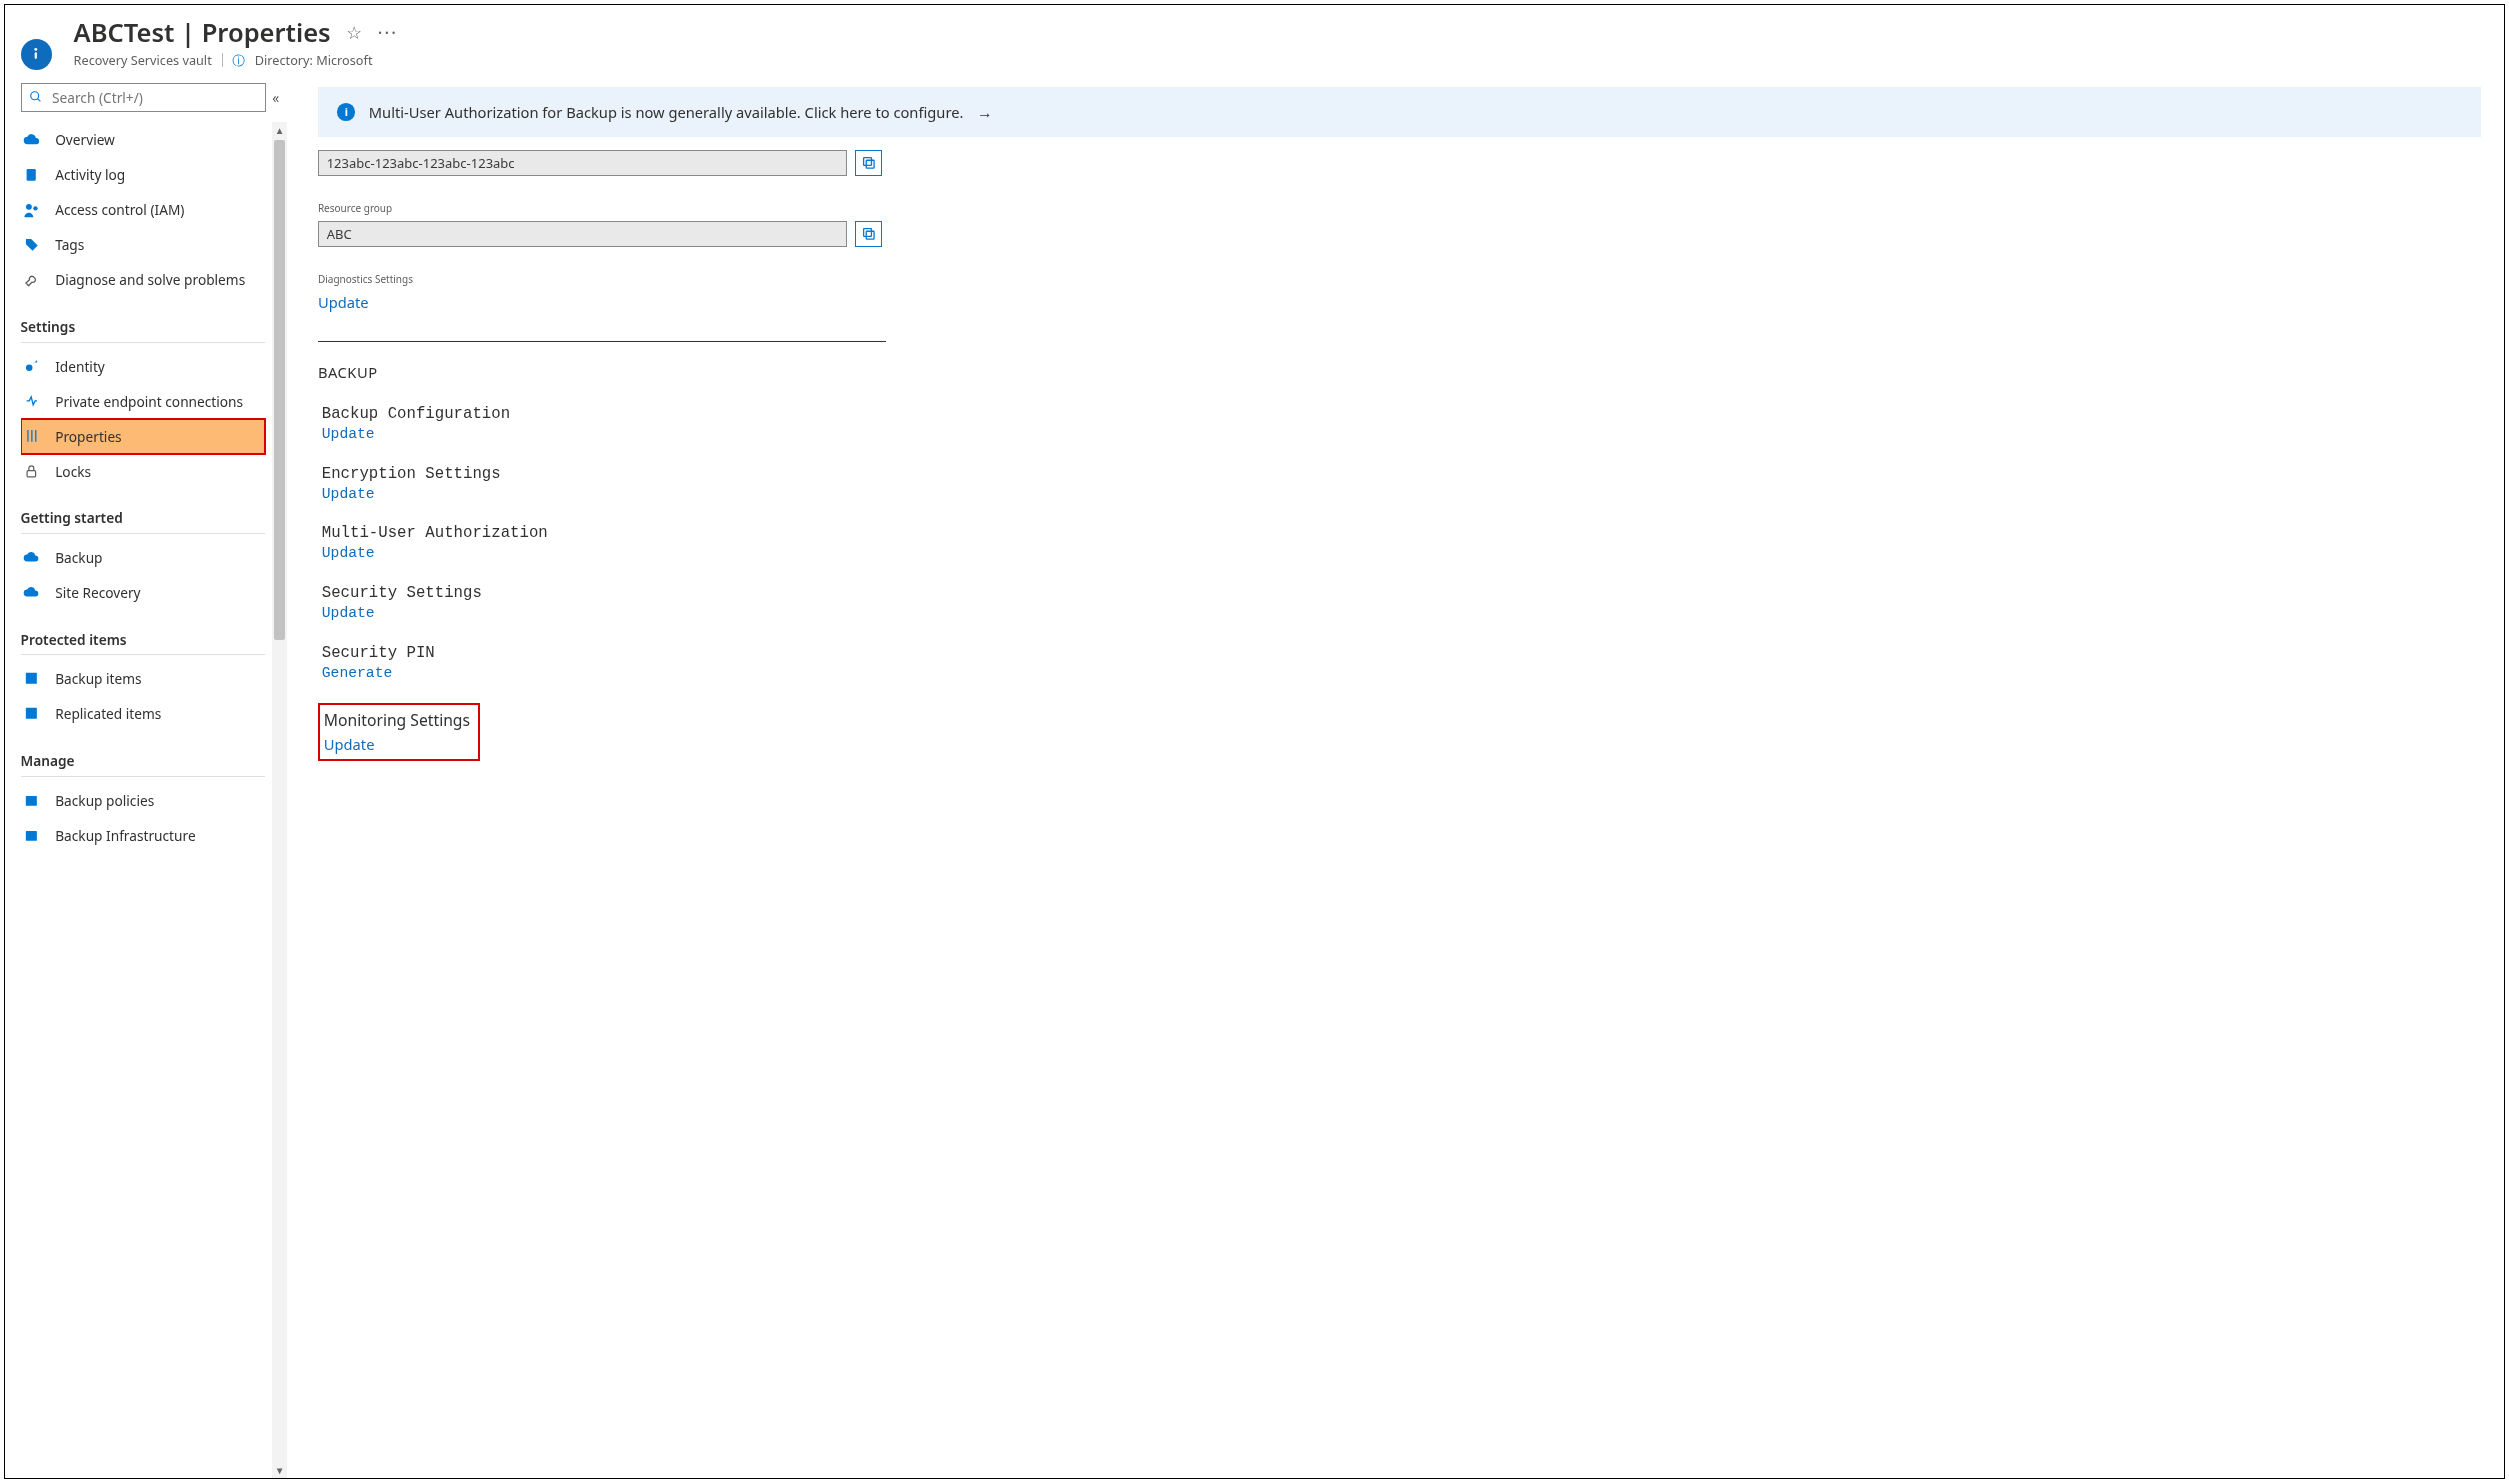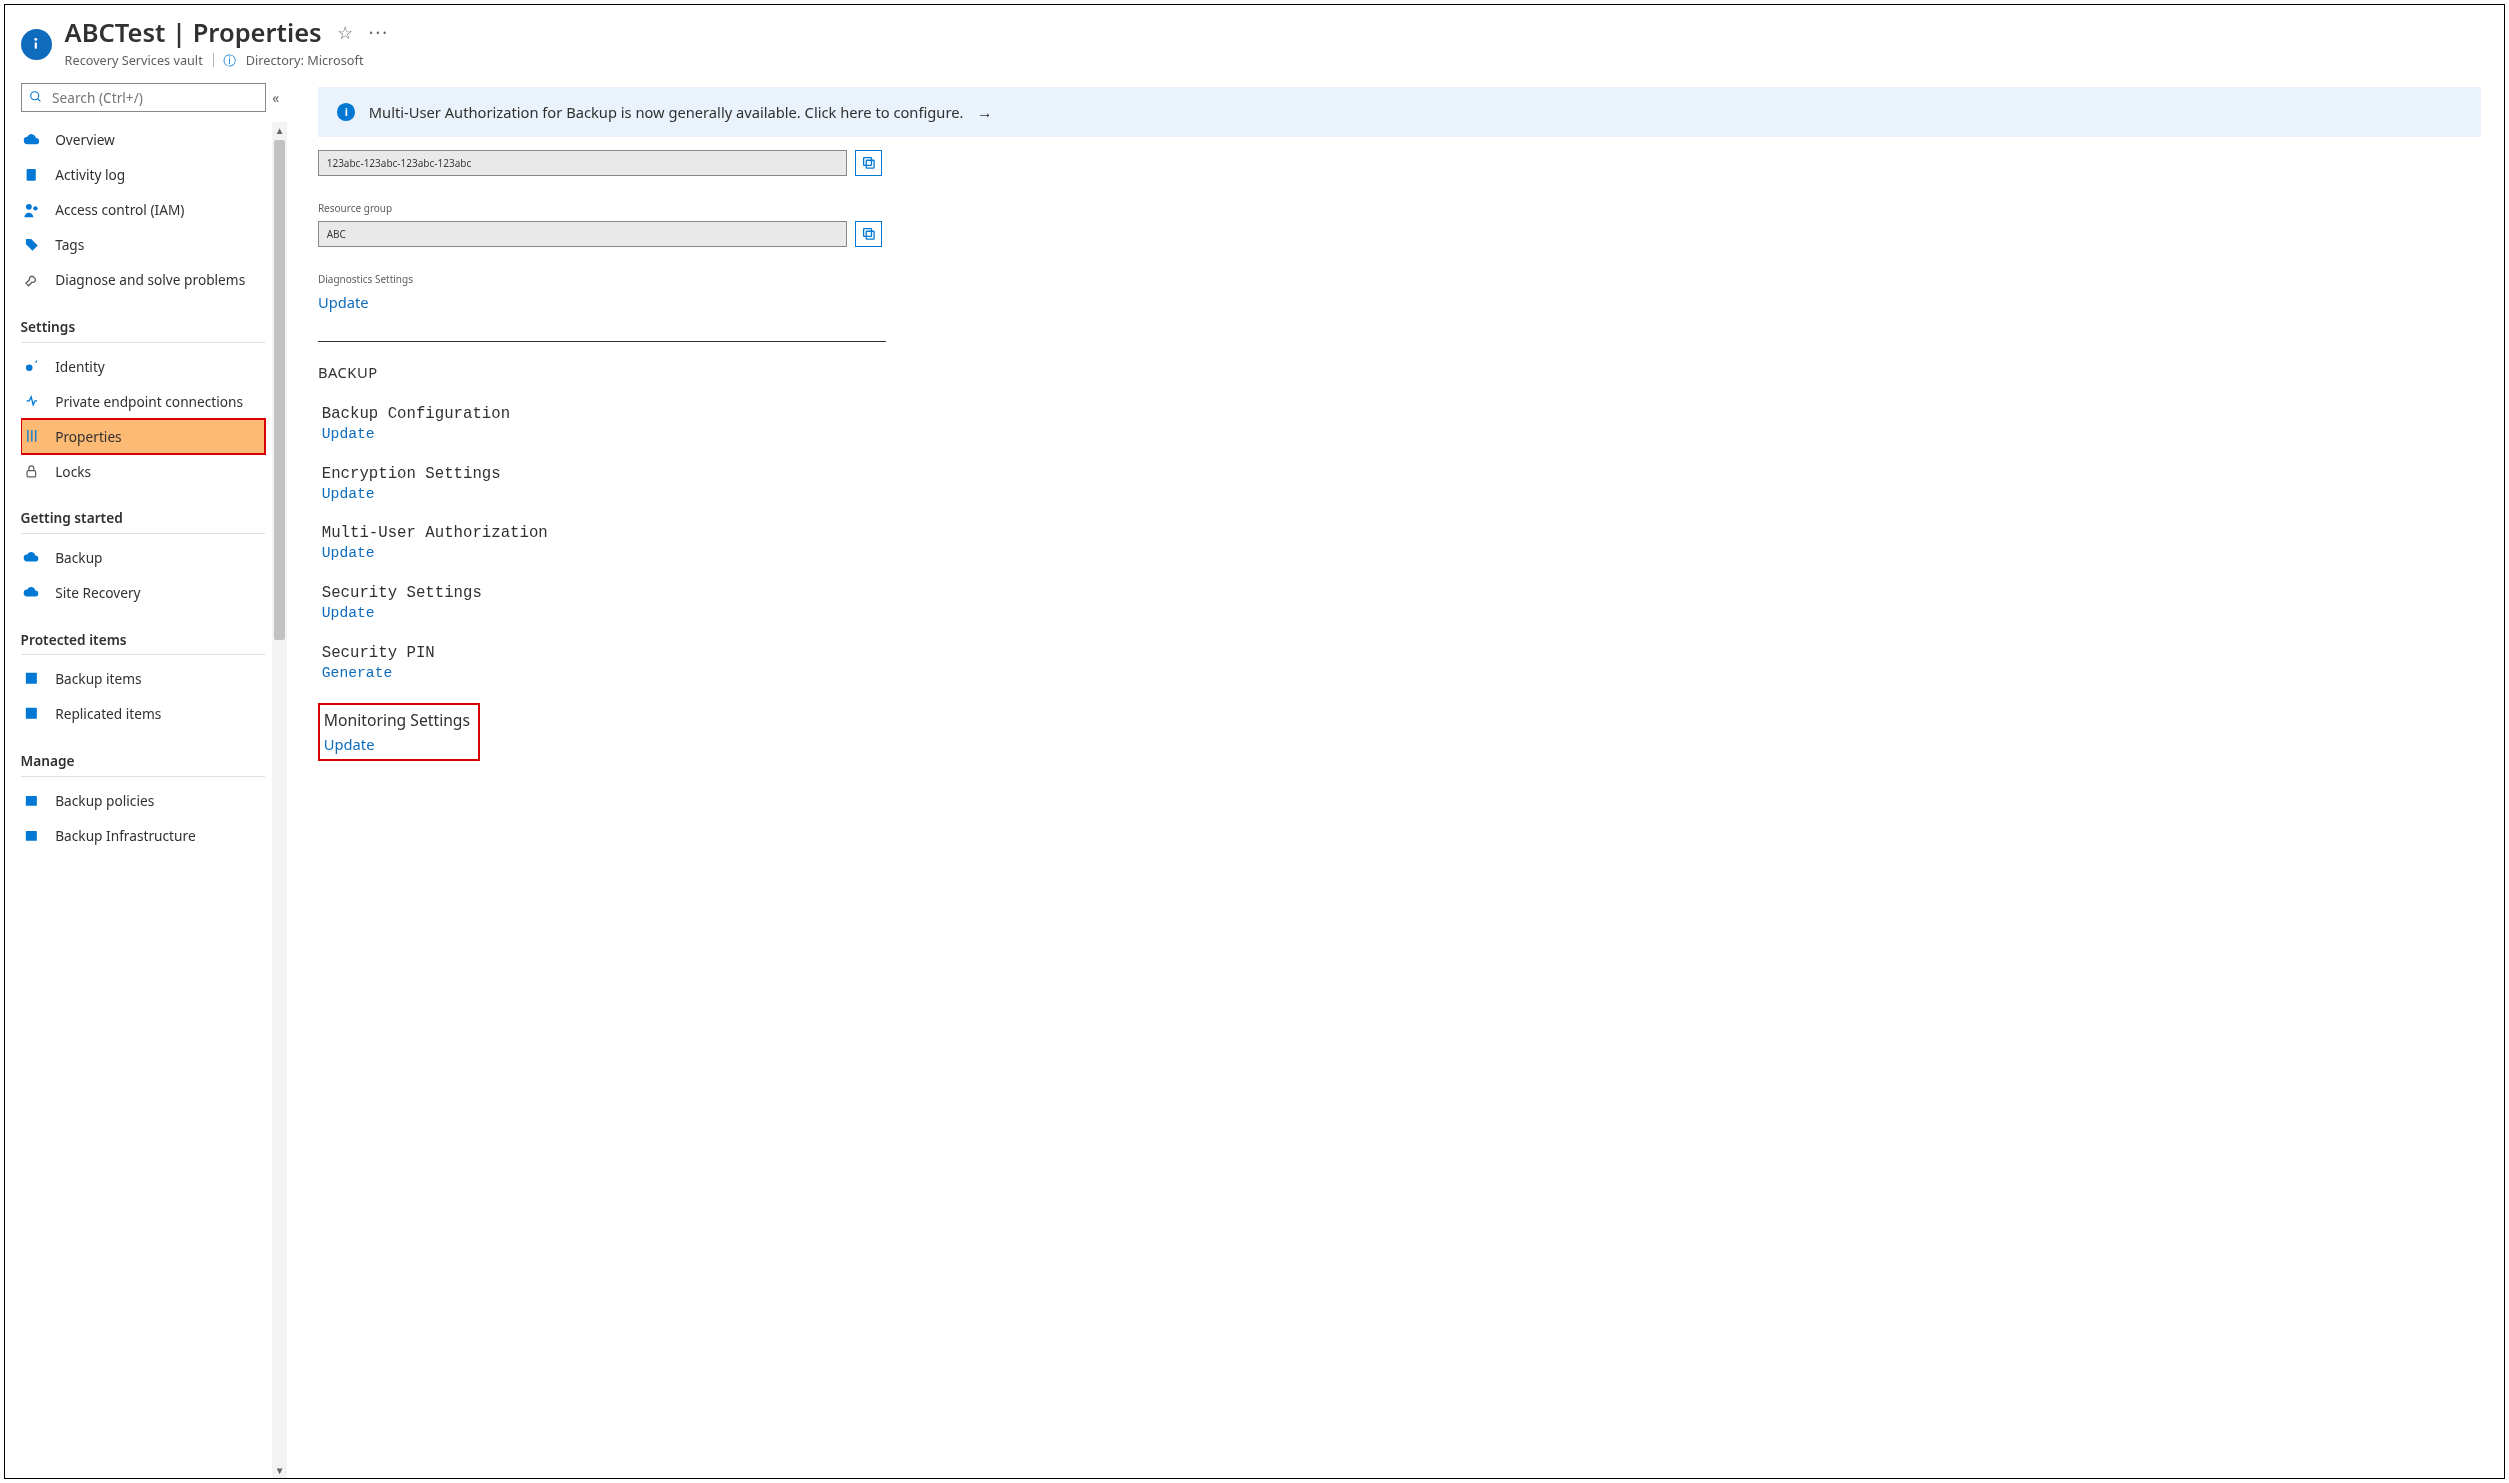--- a/index.html
+++ b/index.html
@@ -1,21 +1,21 @@
 <!DOCTYPE html>
 <html><head>
 <meta charset="utf-8">
 <style>
   * { box-sizing: border-box; margin:0; padding:0; }
   html,body { height:100%; font-family: "Segoe UI", system-ui, sans-serif; color:#323130; background:#fff; }
   body { padding:3.9px; }
   .frame { border:1px solid #000; width:100%; height:100%; display:flex; flex-direction:column; overflow:hidden; }
 
   
-  .header { display:flex; align-items:center; padding:9.8px 15.7px 3.9px 15.7px; gap:13px; }
+  .header { display:flex; align-items:flex-end; padding:9.8px 15.7px 3.9px 15.7px; gap:22px; }
   .header-icon { width:31px; height:31px; border-radius:50%; background:#0f6cbd; color:#fff; display:flex; align-items:center; justify-content:center; flex-shrink:0; margin-top:3.9px; }
   .header-texts { display:flex; flex-direction:column; gap:2px; }
   .header-title-row { display:flex; align-items:center; gap:15.7px; }
   .header-title { font-size:25.5px; font-weight:600; }
   .header-sub { display:flex; align-items:center; gap:9.8px; font-size:12.7px; color:#605e5c; }
   .vsep { border-left:1px solid #b5b5b5; height:13.7px; }
   .dir-icon { color:#0078d4; }
   .star { color:#605e5c; font-size:17.6px; }
   .dots { color:#605e5c; font-size:17.6px; letter-spacing:2px; }
 
@@ -48,21 +48,21 @@
   .orange { color:#ff8c00; }
   .blue { color:#0078d4; }
 
   
   .main { flex:1; display:flex; flex-direction:column; padding:13.7px 23.5px 0 31px; overflow:hidden; }
   .banner { background:#eaf2fb; display:flex; align-items:center; gap:13.7px; padding:13.7px 19.6px; margin-bottom:13.7px; }
   .banner a { color:#323130; text-decoration:none; font-size:14.7px; }
   .banner .arrow { color:#323130; font-size:15.7px; }
   .banner-icon { width:17.6px; height:17.6px; border-radius:50%; background:#0078d4; color:#fff; display:flex; align-items:center; justify-content:center; font-size:10.8px; font-weight:bold; }
 
-  .field-readonly { width:529px; background:#e9e9e9; border:1px solid #888; height:25.5px; display:flex; align-items:center; padding:0 7.8px; font-size:10px; color:#3b3a39; }
+  .field-readonly { width:529px; background:#e9e9e9; border:1px solid #888; height:25.5px; display:flex; align-items:center; padding:0 7.8px; font-size:13px; color:#3b3a39; }
   .copy-btn { width:27.4px; height:25.5px; border:1px solid #0078d4; display:flex; align-items:center; justify-content:center; color:#0078d4; margin-left:7.8px; cursor:pointer; }
   .row-readonly { display:flex; align-items:center; }
 
   .form-label { font-size:10px; color:#605e5c; margin-top:25.5px; margin-bottom:5.9px; }
   .link-btn { color:#0f6cbd; font-size:14.7px; text-decoration:none; display:inline-block; cursor:pointer; }
   .divider { border:none; border-top:1px solid #323130; margin:29px 0 19.6px 0; width:568px; }
   .section-caps { font-size:14.7px; letter-spacing:0.5px; margin-bottom:23.5px; }
 
   .setting-block { margin-bottom:21.6px; padding-left:3.9px;font-family:Liberation Mono, monospace; }
   .setting-title { font-size:15.7px; color:#323130; margin-bottom:2px; }

